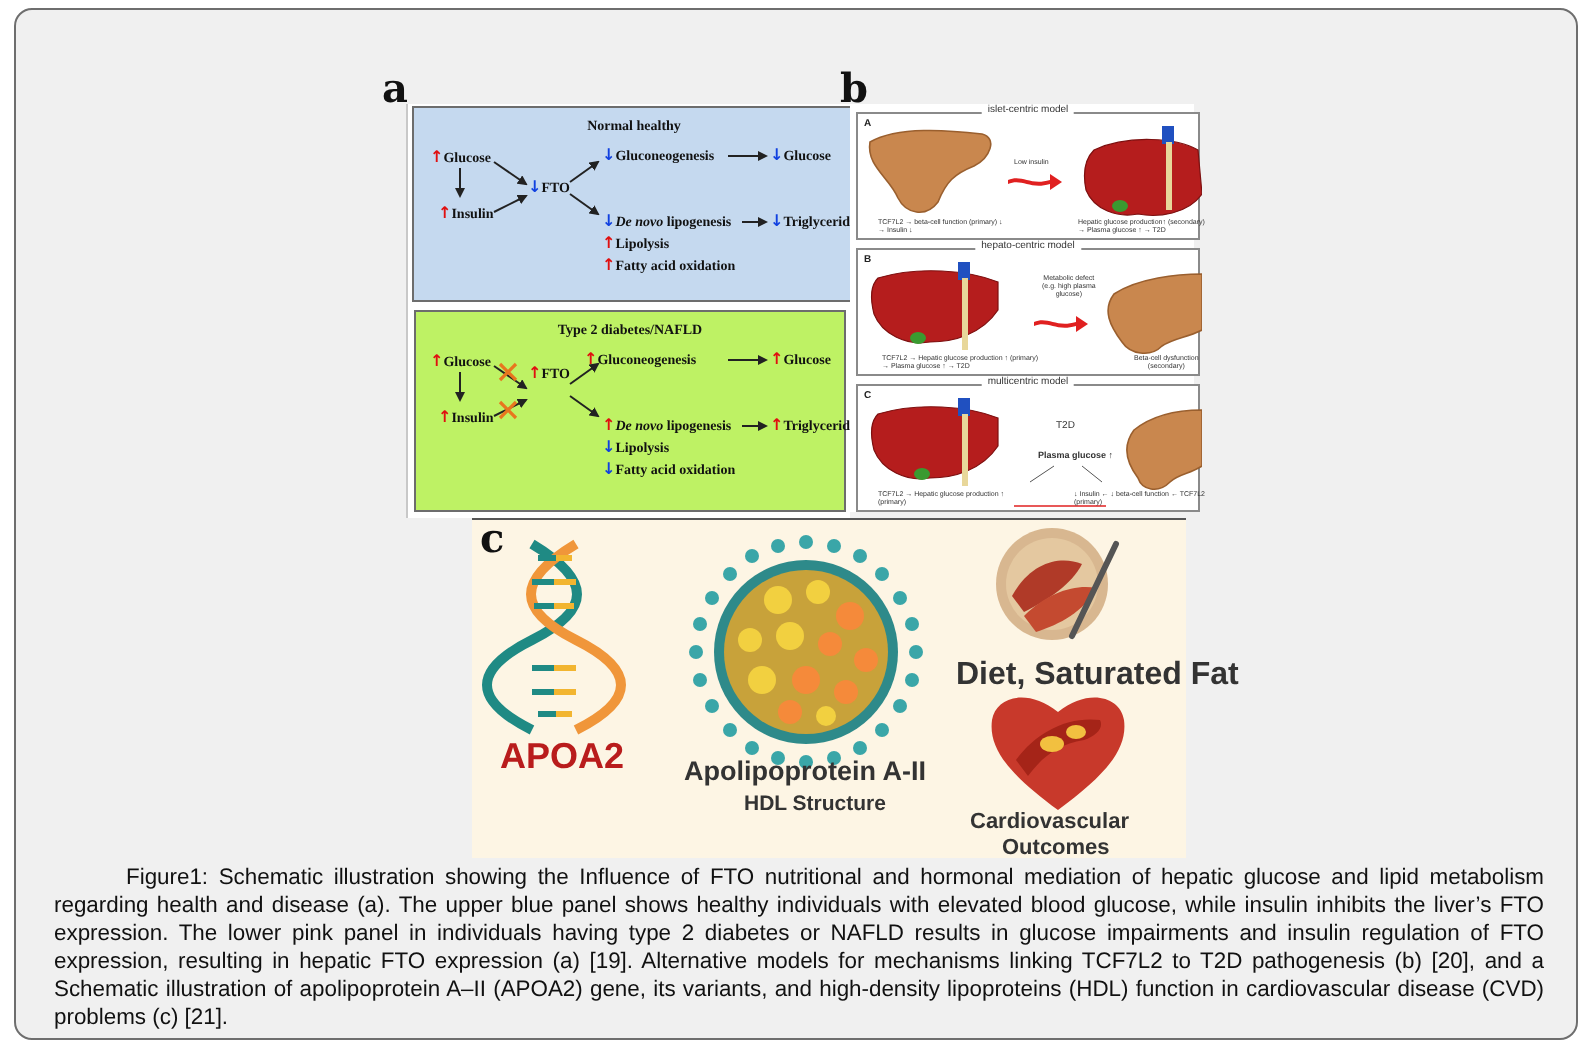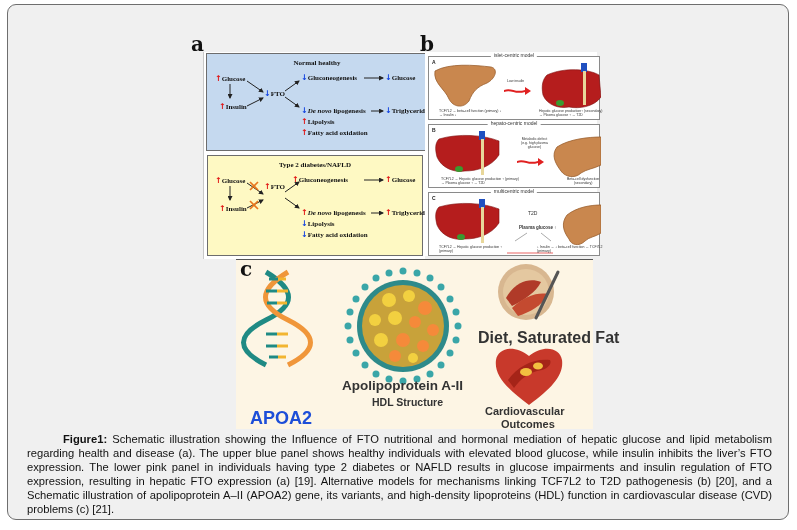--- a/index.html
+++ b/index.html
@@ -3,40 +3,40 @@
 <meta charset="utf-8">
 <style>
   html,body{margin:0;padding:0;background:#ffffff;}
   body{width:797px;height:530px;position:relative;overflow:hidden;font-family:"Liberation Sans",sans-serif;}
   .frame{position:absolute;left:7px;top:4px;width:782px;height:516px;background:#f0f0f0;border:1px solid #6e6e6e;border-radius:9px;box-sizing:border-box;}
   .plabel{position:absolute;font-family:"DejaVu Serif","Liberation Serif",serif;font-weight:bold;font-size:20px;color:#111;line-height:1;}
   
   .panel-a{position:absolute;left:203px;top:52px;width:221px;height:207px;background:#ffffff;border-left:1px solid #c8c8c8;}
   .box{position:absolute;border:1px solid #6d6d6d;box-sizing:border-box;font-family:"Liberation Serif",serif;font-weight:bold;font-size:7px;color:#111;}
   .box.blue{left:2px;top:1px;width:222px;height:98px;background:#c5d9ef;}
-  .box.pink{left:3px;top:103px;width:216px;height:101px;background:#fef9c3;}
+  .box.pink{left:3px;top:103px;width:216px;height:101px;background:#bef264;}
   .box .title{position:absolute;left:0;right:0;top:5px;text-align:center;font-size:7px;}
   .lbl{position:absolute;white-space:nowrap;line-height:9px;}
   .up{color:#e01010;} .dn{color:#1040e0;}
   .ar{font-weight:bold;font-family:"DejaVu Sans",sans-serif;font-size:8px;}
   .box svg{position:absolute;left:0;top:0;}
   
   .panel-b{position:absolute;left:425px;top:52px;width:172px;height:204px;background:#ffffff;}
   .sub{position:absolute;left:3px;width:172px;height:64px;border:1px solid #8a8a8a;box-sizing:border-box;background:#fff;}
   .sub .stitle{position:absolute;top:-5px;left:50%;transform:translateX(-50%);background:#fff;padding:0 3px;font-size:5px;color:#333;white-space:nowrap;}
   .sub .sl{position:absolute;left:3px;top:2px;font-size:5px;font-weight:bold;color:#222;}
   .sub .cap{position:absolute;font-size:3.5px;color:#333;white-space:nowrap;line-height:4px;}
   .sub svg{position:absolute;left:0;top:0;}
   
   .panel-c{position:absolute;left:236px;top:259px;width:357px;height:169px;background:#fdf5e4;border-top:1px solid #555;}
   .panel-c svg{position:absolute;left:0;top:0;}
   .ctext{position:absolute;font-family:"Liberation Sans",sans-serif;font-weight:bold;color:#333;white-space:nowrap;text-align:center;}
   
   .caption{position:absolute;left:27px;top:432px;width:745px;font-size:11.2px;line-height:14.1px;color:#111;text-align:justify;}
-  .caption b{font-weight:bold;padding-left:36px;}
+  .caption b{font-weight:normal;padding-left:36px;}
 </style>
 </head>
 <body>
 
 <div class="frame"></div>
 
 <div class="plabel" style="left:191px;top:34px;">a</div>
 <div class="plabel" style="left:420px;top:34px;">b</div>
 <div class="plabel" style="left:240px;top:259px;z-index:3;">c</div>
 
@@ -242,21 +242,21 @@
       <line x1="300" y1="58" x2="322" y2="12" stroke="#555" stroke-width="3" stroke-linecap="round"></line>
     </g>
 
     <g>
       <path d="M293,145 C270,128 258,115 260,100 C262,88 278,84 293,96 C308,84 324,88 326,100 C328,115 316,128 293,145 z" fill="#c8392b"></path>
       <path d="M272,120 C282,106 298,98 314,100 C316,104 312,108 306,110 C292,112 284,120 278,128 z" fill="#a52418"></path>
       <ellipse cx="290" cy="112" rx="6" ry="4" fill="#f2c040"></ellipse>
         <ellipse cx="302" cy="106" rx="5" ry="3.5" fill="#f2c040"></ellipse>
     </g>
   </svg>
-  <div class="ctext" style="left:14px;top:108px;font-size:18px;color:#1d4ed8;margin-top:40px;">APOA2</div>
+  <div class="ctext" style="left:14px;top:108px;font-size:18px;color:#b91c1c;">APOA2</div>
   <div class="ctext" style="left:106px;top:118px;font-size:13.5px;">Apolipoprotein A-II</div>
   <div class="ctext" style="left:136px;top:136px;font-size:10.5px;font-weight:bold;">HDL Structure</div>
   <div class="ctext" style="left:242px;top:69px;font-size:16px;">Diet, Saturated Fat</div>
   <div class="ctext" style="left:249px;top:145px;font-size:11px;">Cardiovascular</div>
   <div class="ctext" style="left:265px;top:158px;font-size:11px;">Outcomes</div>
 </div>
 
 <div class="caption"><b>Figure1:</b><span> Schematic illustration showing the Influence of FTO nutritional and hormonal mediation of hepatic glucose and lipid metabolism regarding health and disease (a). The upper blue panel shows healthy individuals with elevated blood glucose, while insulin inhibits the liver’s FTO expression.  The lower pink panel in individuals having type 2 diabetes or NAFLD results in glucose impairments and insulin regulation of FTO expression, resulting in hepatic FTO expression (a) [19]. Alternative models for mechanisms linking TCF7L2 to T2D pathogenesis (b) [20], and a Schematic illustration of apolipoprotein A–II (APOA2) gene, its variants, and high-density lipoproteins (HDL) function in cardiovascular disease (CVD) problems (c) [21].</span></div>
 
 </body></html>

